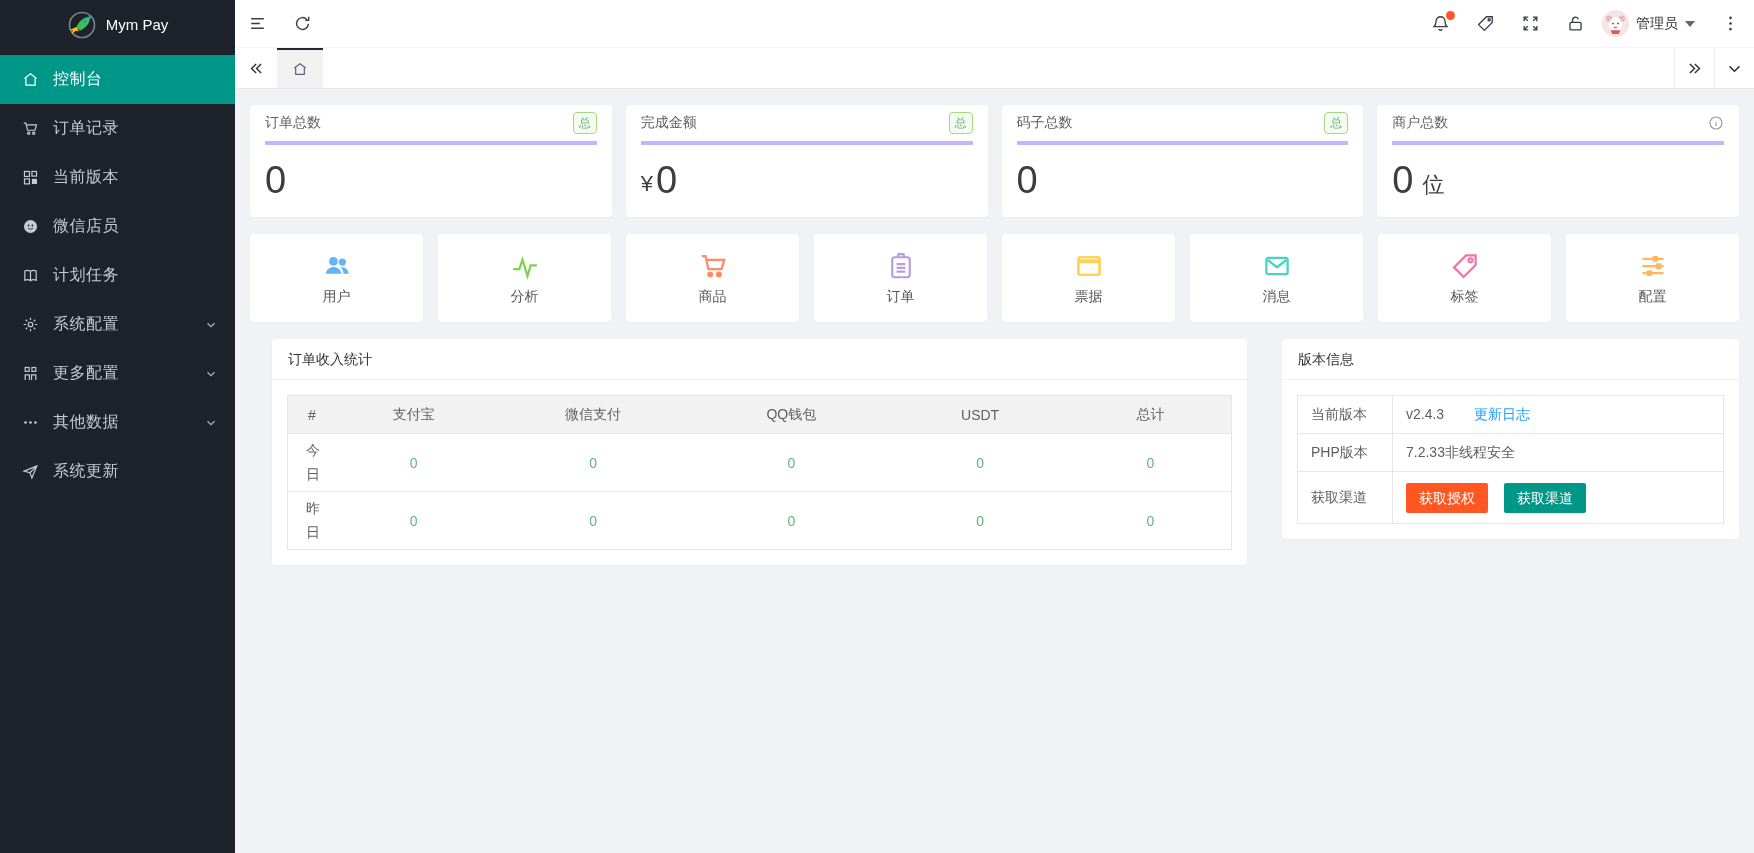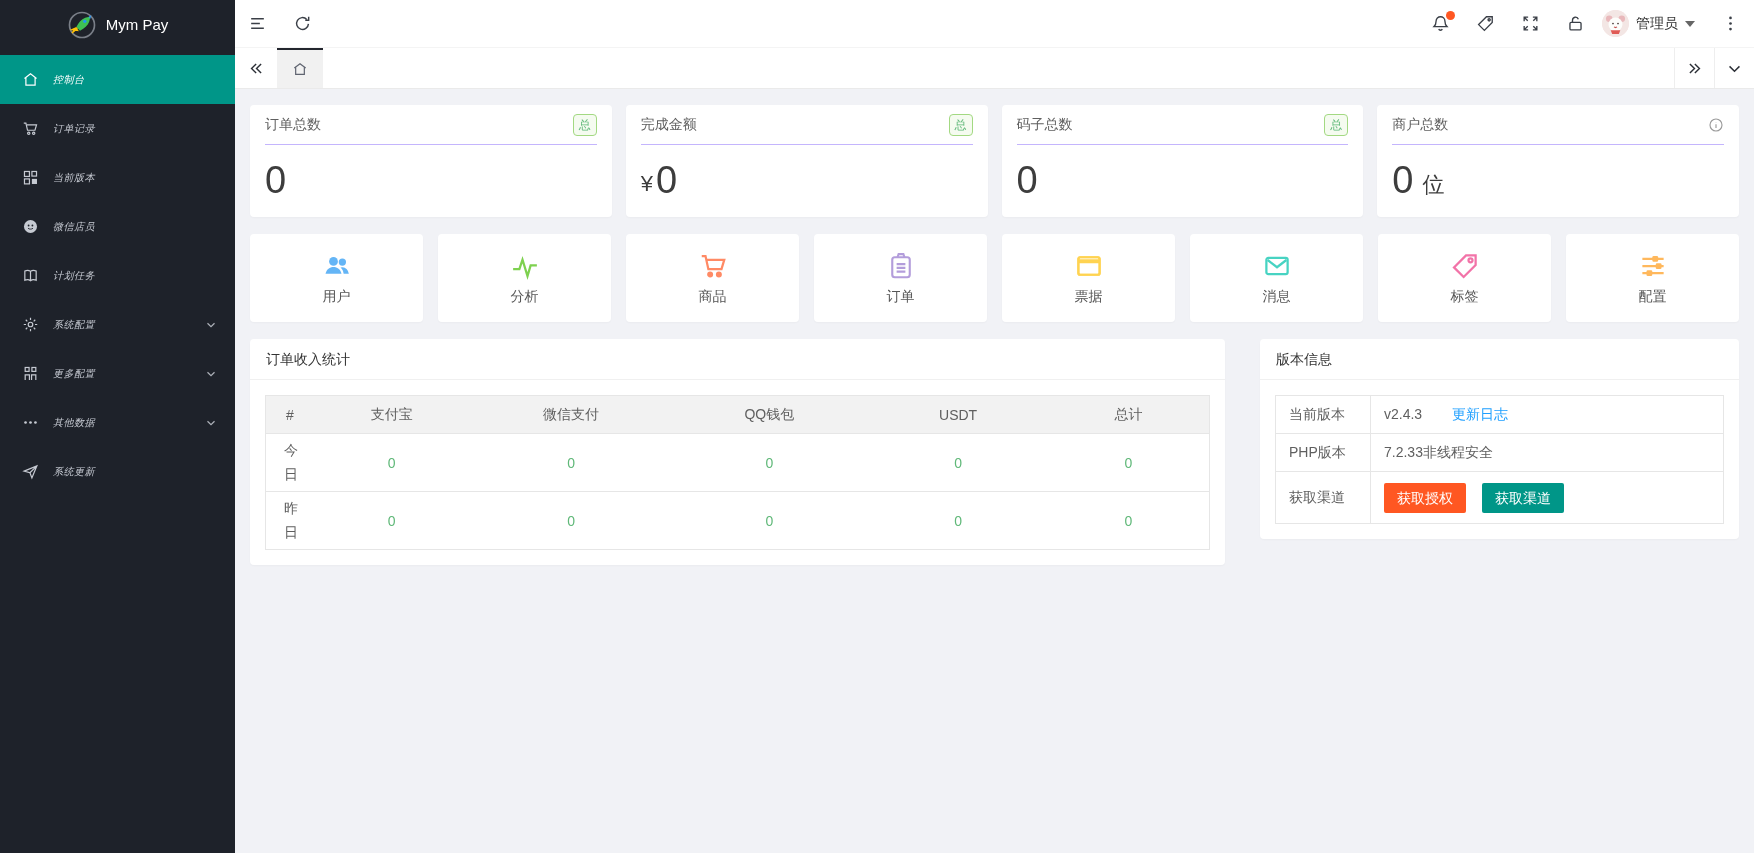--- a/index.html
+++ b/index.html
@@ -7,21 +7,21 @@
   body { font-family:"Liberation Sans","DejaVu Sans",sans-serif; font-size:14px; color:#333; background:#f1f2f6; }
   .app { display:flex; width:1754px; height:853px; }
 
   
   .sidebar { width:235px; height:100%; background:#1e222a; flex:none; display:flex; flex-direction:column; }
   .logo-row { height:49px; display:flex; align-items:center; justify-content:center; gap:9px; color:#fff; font-size:15px; flex:none; margin-bottom:6px; }
   .menu-item { height:49px; display:flex; align-items:center; padding:0 18px 0 21px; color:#c6cad2; cursor:pointer; }
   .menu-item.active { background:#009688; color:#fff; }
   .mi-icon { width:18px; height:18px; margin-right:14px; display:inline-flex; align-items:center; justify-content:center; flex:none; }
   .mi-icon svg { width:17px; height:17px; }
-  .mi-label { font-size:10px; letter-spacing:.5px;font-style:italic; }
+  .mi-label { font-size:16px; letter-spacing:.5px; }
   .mi-caret { margin-left:auto; display:inline-flex; opacity:.85; }
   .mi-caret svg { width:12px; height:12px; }
 
   
   .main { flex:1; display:flex; flex-direction:column; min-width:0; }
 
   .topbar { height:48px; background:#fff; display:flex; align-items:center; padding:0 14px 0 12px; border-bottom:1px solid #f4f4f4; flex:none; }
   .tb-icon { width:20px; height:20px; color:#3a3f47; display:inline-flex; align-items:center; justify-content:center; cursor:pointer; }
   .tb-icon svg { width:19px; height:19px; }
   .tb-left { display:flex; align-items:center; gap:25px; }
@@ -39,36 +39,36 @@
   .tab-home { width:46px; background:#f1f1f1; border-top:2px solid #23262e; display:flex; align-items:center; justify-content:center; color:#5f6470; cursor:pointer; }
   .tab-home svg { width:16px; height:16px; }
   .tab-spacer { flex:1; }
   .tab-cell.bordered { border-left:1px solid #eee; width:40px; }
 
   .content { flex:1; background:#f1f2f6; padding:16px 15px 0 15px; overflow:hidden; }
 
   
   .stat-row { display:flex; gap:14px; }
   .stat-card { flex:1; height:112px; background:#fff; border-radius:4px; padding:0 15px; box-shadow:0 1px 2px rgba(0,0,0,.03); }
-  .stat-head { height:40px; display:flex; align-items:center; justify-content:space-between; border-bottom:1px solid #c4b5fd; }
+  .stat-head { height:40px; display:flex; align-items:center; justify-content:space-between; border-bottom:4px solid #c4b5fd; }
   .stat-title { font-size:14px; color:#5f5f5f; }
   .badge { font-size:12px; line-height:1; padding:4px 5px; color:#5FB878; border:1px solid #a3d982; background:#f5fbf0; border-radius:4px; }
   .stat-value { height:70px; display:flex; align-items:center; font-size:38px; color:#3d3d3d; }
   .cur { font-size:22px; margin-right:3px; color:#3d3d3d; align-self:center; padding-top:8px; }
   .unit { font-size:22px; margin-left:9px; padding-top:10px; }
   .info-ic { color:#9a9a9a; display:inline-flex; } .info-ic svg { width:16px; height:16px; }
 
   
   .shortcut-row { display:flex; gap:15px; margin-top:17px; }
   .shortcut { flex:1; height:88px; background:#fff; border-radius:4px; display:flex; flex-direction:column; align-items:center; justify-content:center; cursor:pointer; box-shadow:0 1px 2px rgba(0,0,0,.03); }
   .sc-icon { height:32px; display:flex; align-items:center; } .sc-icon svg { width:30px; height:30px; }
   .sc-label { margin-top:6px; font-size:14px; color:#565656; }
 
   
-  .panel-row { display:flex; margin-top:17px; }
+  .panel-row { display:flex; margin-top:17px;margin-left:22px; }
   .panel { background:#fff; border-radius:4px; box-shadow:0 1px 2px rgba(0,0,0,.03); }
   .panel-head { height:41px; line-height:41px; padding:0 16px; font-size:14px; color:#333; border-bottom:1px solid #f0f0f0; }
   .panel-body { padding:15px; }
   .panel.income { width:975px; margin-right:35px; flex:none; }
   .panel.version { flex:1; align-self:flex-start; }
 
   table.income-tb { width:100%; border-collapse:collapse; border:1px solid #e6e6e6; }
   .income-tb th { background:#f2f2f2; height:38px; font-weight:normal; color:#5f5f5f; font-size:14px; text-align:center; }
   .income-tb th.first { text-align:left; padding-left:20px; width:46px; }
   .income-tb td { height:58px; border-top:1px solid #e6e6e6; text-align:center; font-size:14px; }

